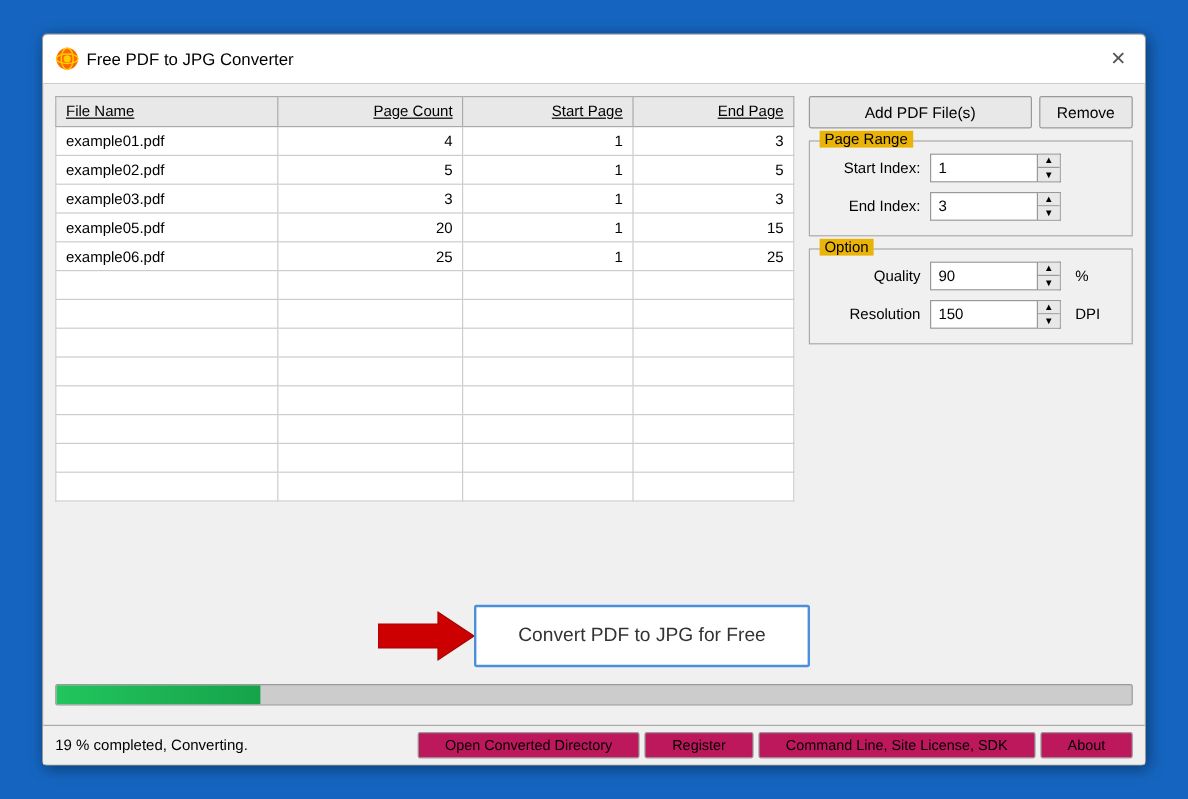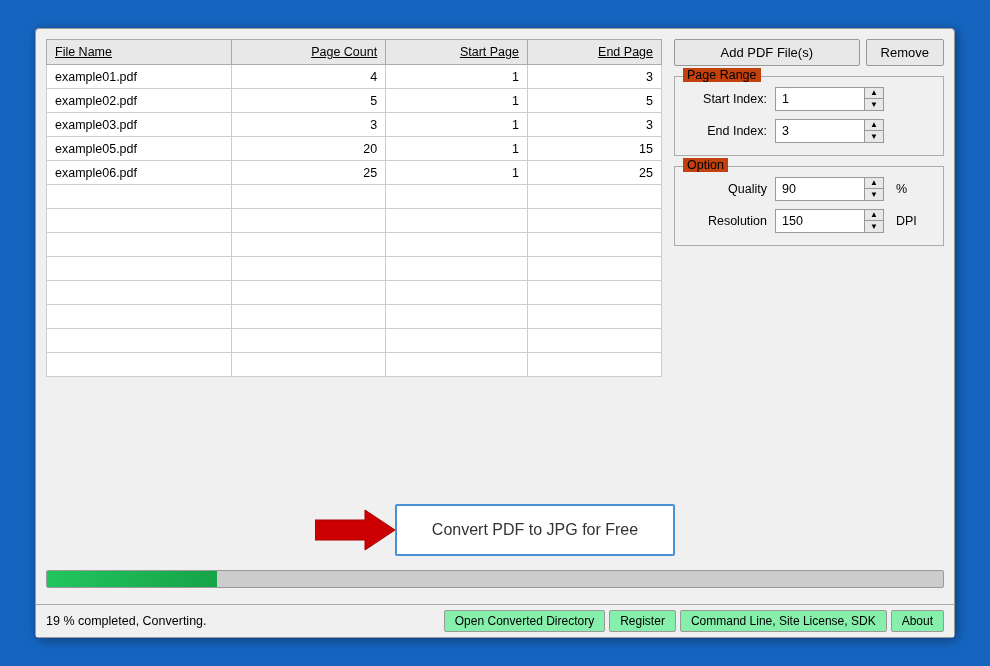--- a/index.html
+++ b/index.html
@@ -124,21 +124,21 @@
     .groupbox {
       border: 1px solid #aaa;
       padding: 10px 12px 12px 12px;
       position: relative;
       background: #f0f0f0;
     }
     .groupbox-title {
       position: absolute;
       top: -9px;
       left: 8px;
-      background: #c2410c;
+      background: #eab308;
       padding: 0 4px;
       font-size: 12.5px;
       text-align: center;
     }
     .field-row {
       display: flex;
       align-items: center;
       margin-bottom: 8px;
       gap: 8px;
     }
@@ -235,38 +235,51 @@
       align-items: center;
       justify-content: space-between;
       background: #f0f0f0;
     }
     .status-text { font-size: 12.5px; }
     .status-buttons {
       display: flex;
       gap: 4px;
     }
     .status-btn {
-      padding: 3px 10px;
-      border: 1px solid #999;
-      background: #86efac;
+      padding: 3px 22px;
+      border: 1px solid #999;
+      background: #be185d;
       cursor: pointer;
       font-size: 12px;
       border-radius: 2px;
     }
 
     
     .red-arrow {
       display: inline-block;
     }
   </style>
 </head>
 <body>
 
 <div class="window">
 
+  <div class="titlebar">
+    <div class="titlebar-left">
+
+      <svg class="app-icon" viewBox="0 0 20 20">
+        <circle cx="10" cy="10" r="9" fill="#ff6600"></circle>
+        <ellipse cx="10" cy="10" rx="5" ry="9" fill="none" stroke="#ffcc00" stroke-width="1.2"></ellipse>
+        <ellipse cx="10" cy="10" rx="9" ry="4" fill="none" stroke="#ffcc00" stroke-width="1.2"></ellipse>
+        <circle cx="10" cy="10" r="3" fill="#ffcc00"></circle>
+      </svg>
+      <span class="title-text">Free PDF to JPG Converter</span>
+    </div>
+    <button class="close-btn">✕</button>
+  </div>
 
   <div class="main-content">
 
     <div class="file-table-section">
       <table class="file-table">
         <thead>
           <tr>
             <th>File Name</th>
             <th class="num">Page Count</th>
             <th class="num">Start Page</th>

